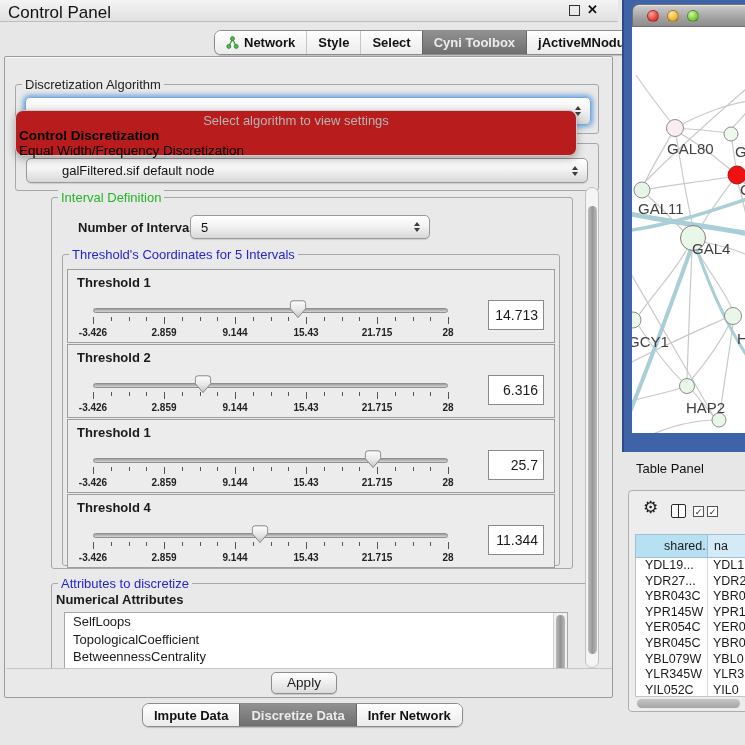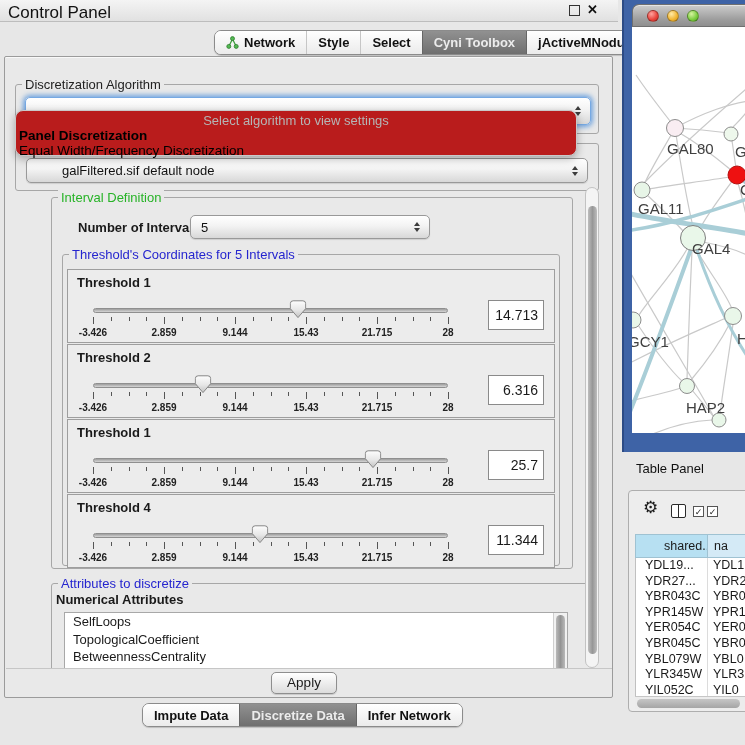--- a/index.html
+++ b/index.html
@@ -174,21 +174,21 @@
     <span class="combo-text"></span>
     <span class="combo-arrows">
         <i class="arr-up"></i>
         <i class="arr-dn"></i>
       </span>
   </div>
 
   <div class="abs" id="algo-popup">
     <div class="popup-hint">Select algorithm to view settings</div>
     <div id="popup-options">
-        <div class="popup-opt bold">Panel Discretization</div>
+        <div class="popup-opt bold">Control Discretization</div>
         <div class="popup-opt">Equal Width/Frequency Discretization</div>
       </div>
   </div>
 
   <div class="group" id="tabledata-group">
     <span class="gtitle">Table Data</span>
     <div class="combo" id="tabledata-combo">
       <span class="combo-text">galFiltered.sif default node</span>
       <span class="combo-arrows">
           <i class="arr-up"></i>

